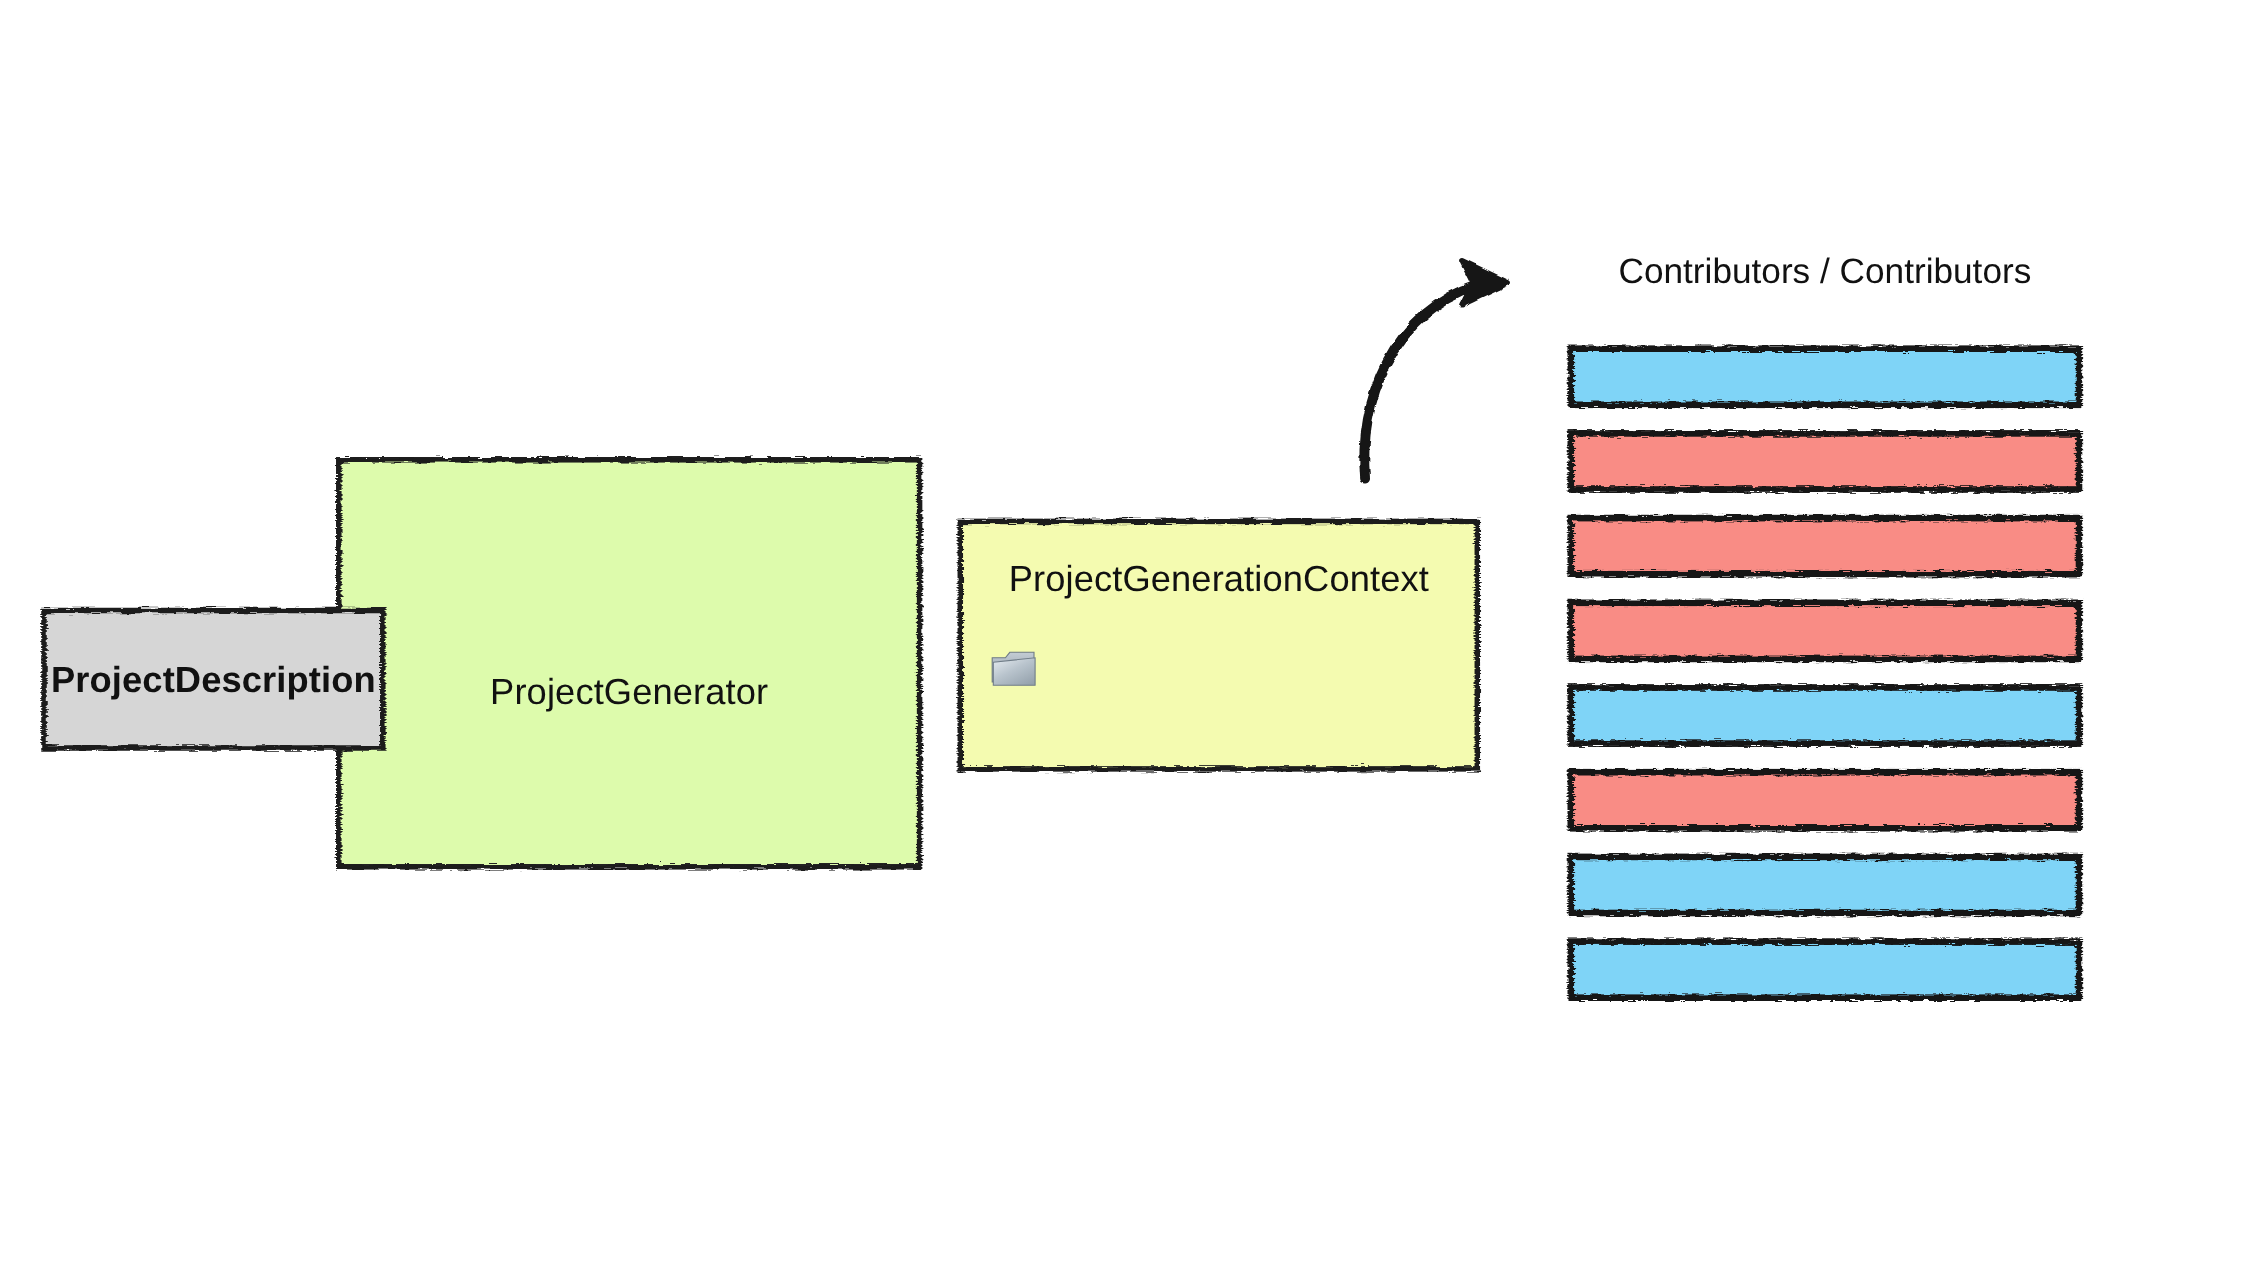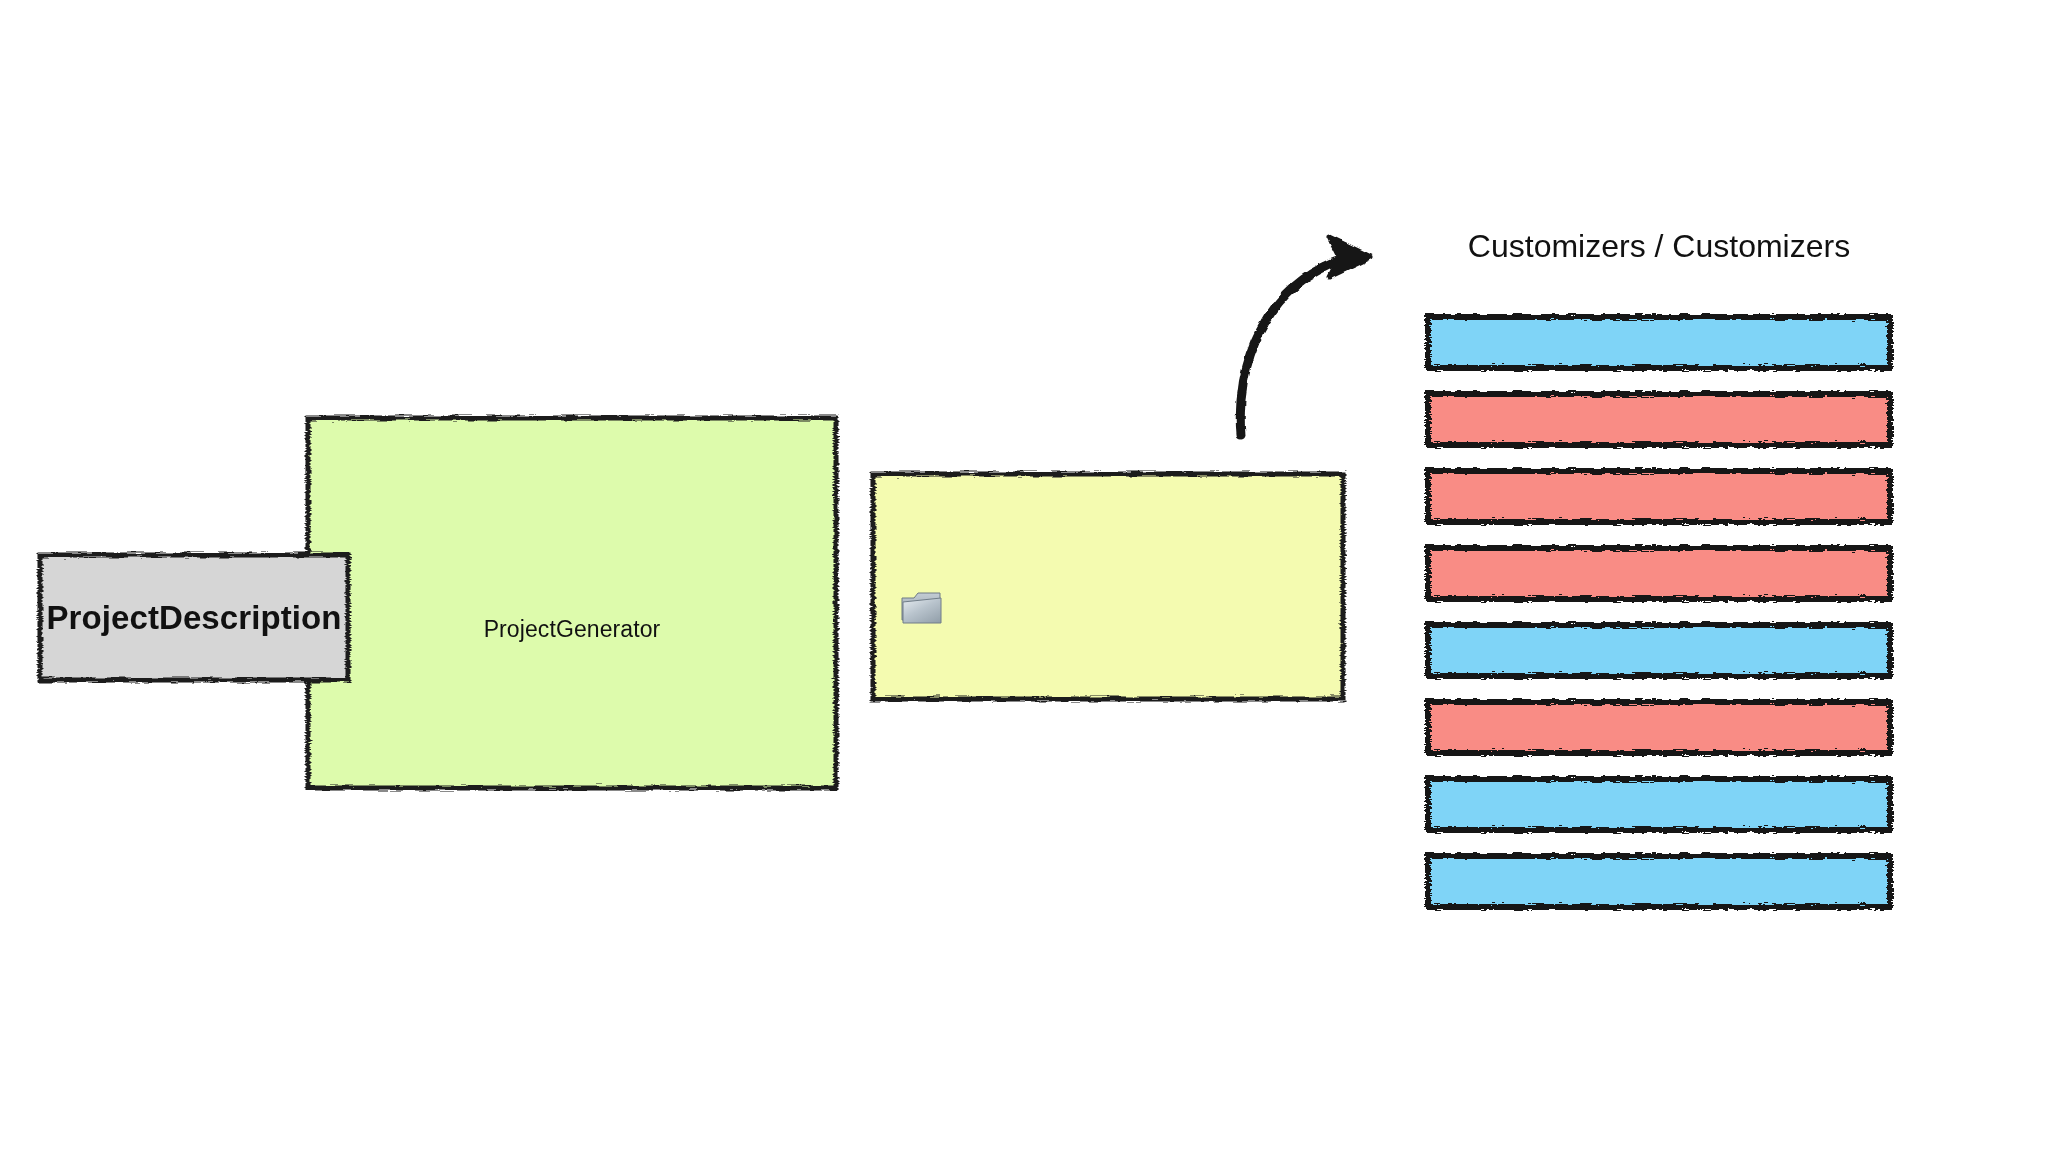--- a/index.html
+++ b/index.html
@@ -42,21 +42,21 @@
     white-space: nowrap;
     letter-spacing: 0.1px;
   }
 
   
   #node-project-generator {
     left: 304px; top: 414px;
     width: 536px; height: 378px;
   }
   #node-project-generator .label {
-    font-size: 23px;
+    font-size: 33px;
     margin-top: 52px;
   }
 
   #node-project-description {
     left: 36px; top: 551px;
     width: 316px; height: 133px;
     z-index: 5;
   }
   #node-project-description .label {
     font-size: 33px;
@@ -161,20 +161,21 @@
     </svg>
     <span class="label">ProjectGenerator</span>
   </div>
 
   <div class="sketch-box" id="node-generation-context">
     <svg class="fill" viewBox="0 0 478 233" preserveAspectRatio="none">
       <g filter="url(#roughen)">
         <rect x="4" y="4" width="470" height="225" fill="#f4fbb0" stroke="#1a1a1a" stroke-width="5"></rect>
       </g>
     </svg>
+    <span class="label">ProjectGenerationContext</span>
 
     <svg id="folder-icon" viewBox="0 0 44 38">
       <defs>
         <linearGradient id="folderBackGrad" x1="0" y1="0" x2="0" y2="1">
           <stop offset="0%" stop-color="#c3ccd4"></stop>
           <stop offset="100%" stop-color="#8e9aa4"></stop>
         </linearGradient>
         <linearGradient id="folderFrontGrad" x1="0.1" y1="0" x2="0.9" y2="1">
           <stop offset="0%" stop-color="#e3e9ee"></stop>
           <stop offset="45%" stop-color="#b9c4cd"></stop>
@@ -198,21 +199,21 @@
   </div>
 
   <svg id="flow-arrow" viewBox="0 0 180 215">
     <g filter="url(#roughen-arrow)">
       <path d="M16 210 C 10 140, 40 60, 118 34" fill="none" stroke="#141414" stroke-width="9" stroke-linecap="round"></path>
       <path d="M104 12 L146 32 L104 52 L114 32 Z" fill="#141414" stroke="#141414" stroke-width="5" stroke-linejoin="round"></path>
     </g>
   </svg>
 
   <div id="contributors-group">
-    <div id="contributors-title">Customizers / Customizers</div>
+    <div id="contributors-title">Contributors / Contributors</div>
 
     <div class="bar-stack">
 
       <div class="bar">
         <svg class="fill" viewBox="0 0 470 59" preserveAspectRatio="none">
           <g filter="url(#roughen-strong)">
             <rect x="4" y="4" width="462" height="51" fill="#7fd4f7" stroke="#141414" stroke-width="6"></rect>
           </g>
         </svg>
       </div>

